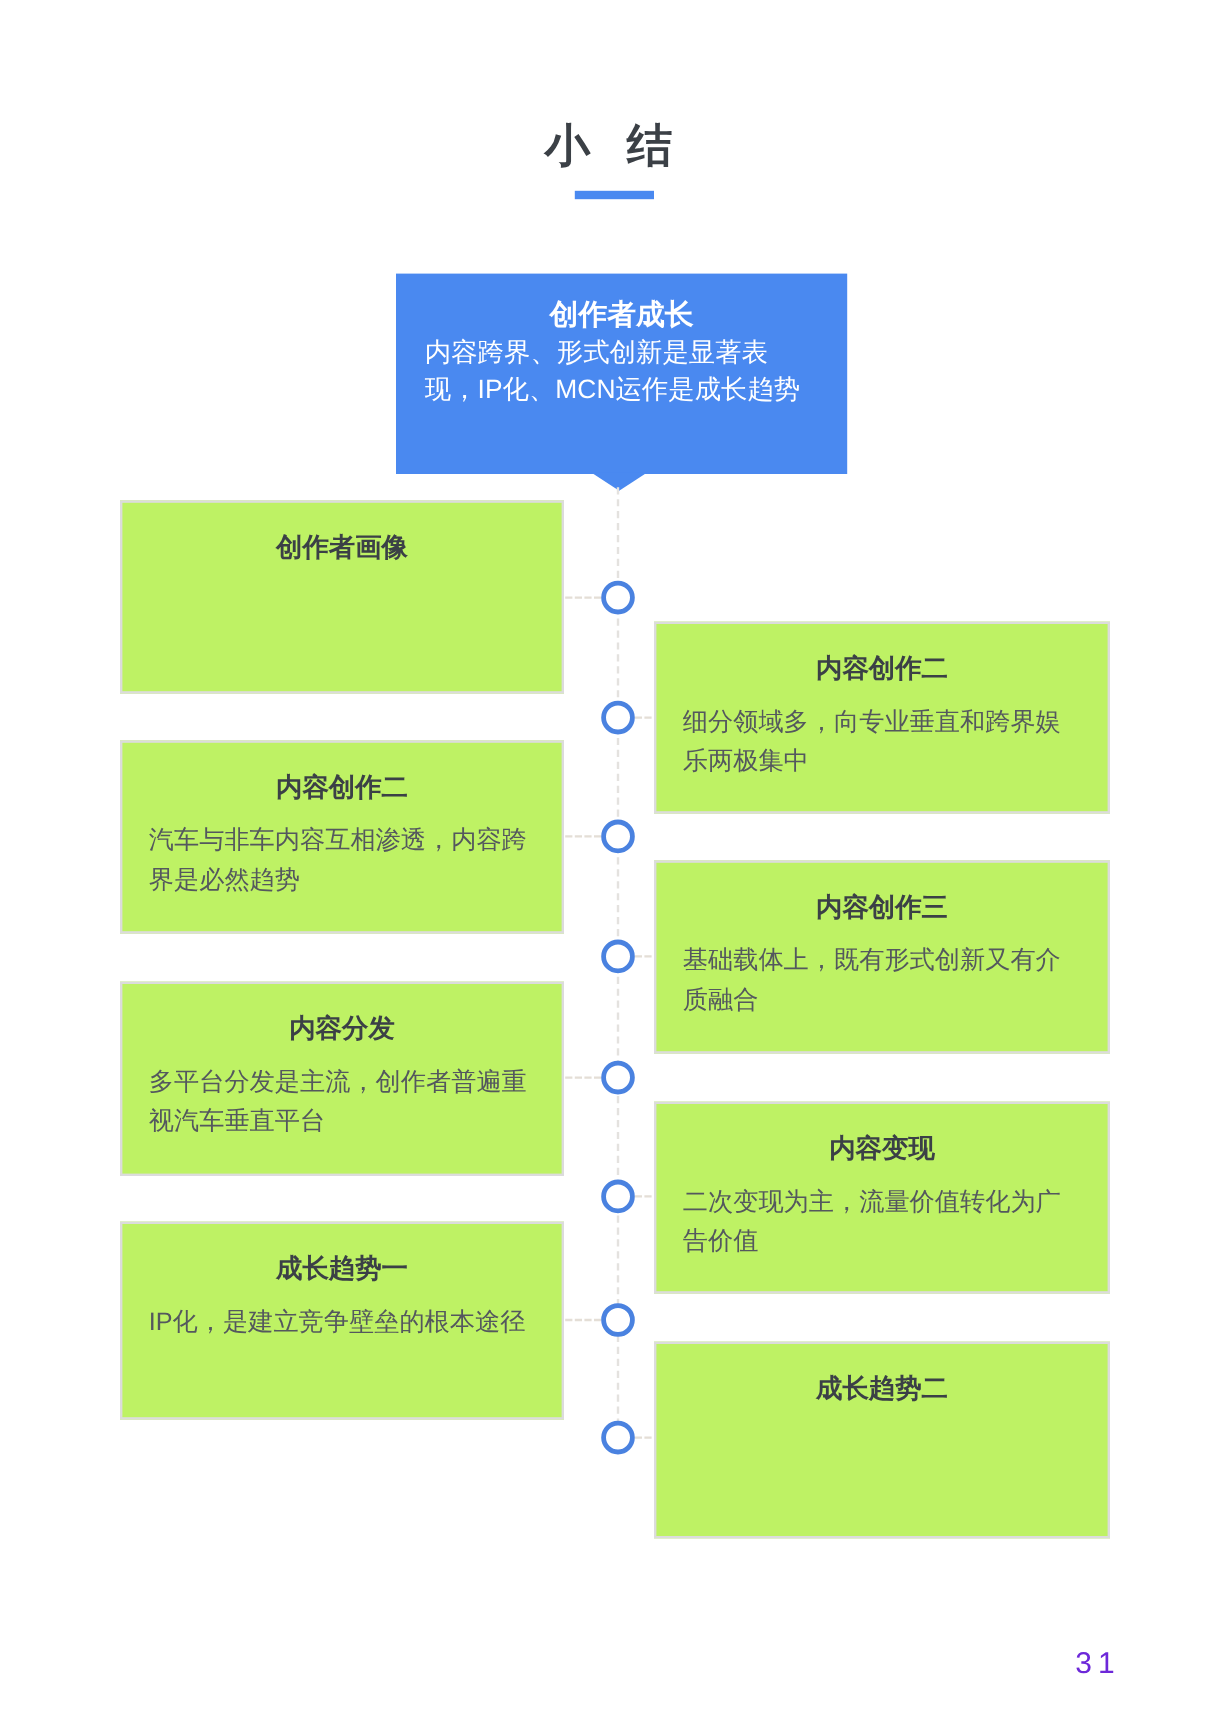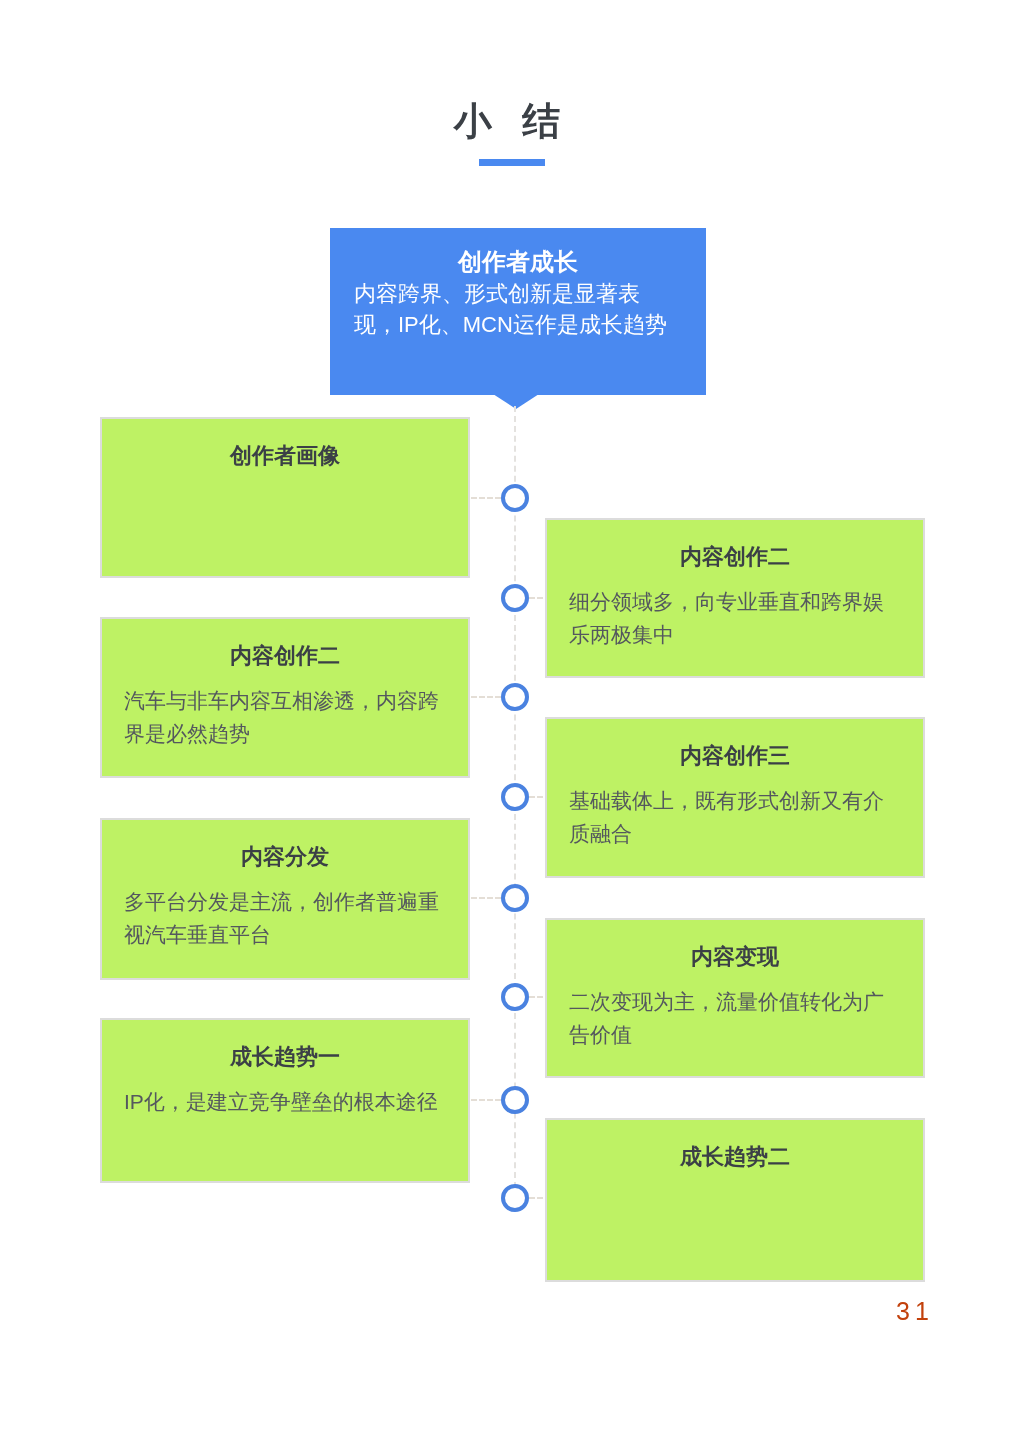--- a/index.html
+++ b/index.html
@@ -116,24 +116,24 @@
     padding:0 22px;
     font-size:21px;
     line-height:1.55;
     color:#54585e;
     text-align:left;
   }
   
   .page-number{
     position:absolute;
     left:896px;
-    top:1297px;
+    top:1372px;
     font-size:25px;
     letter-spacing:5px;
-    color:#c2410c;
+    color:#6d28d9;
   }
 </style>
 </head>
 <body>
 
 <div class="page">
 
   <div class="header">
     <h1 class="page-title">小 结</h1>
     <div class="title-underline"></div>

